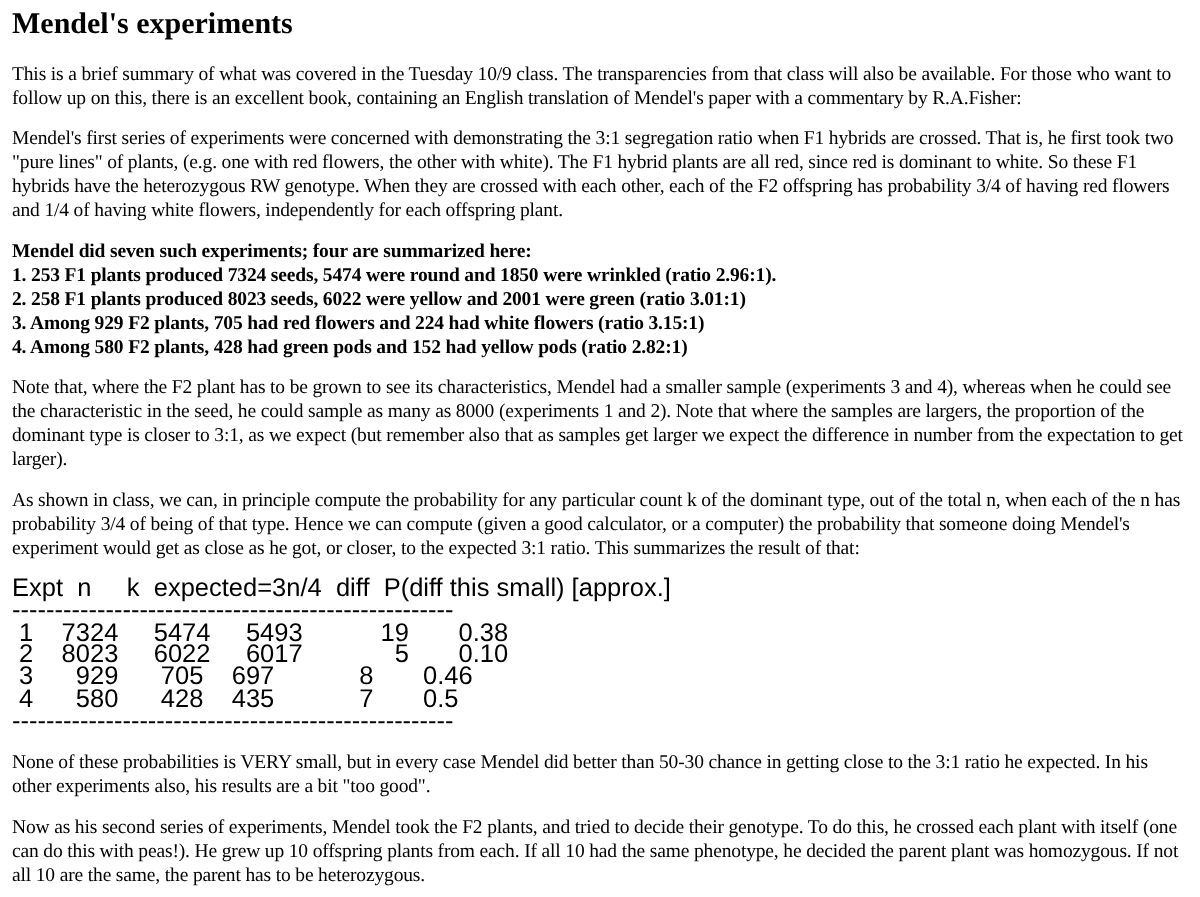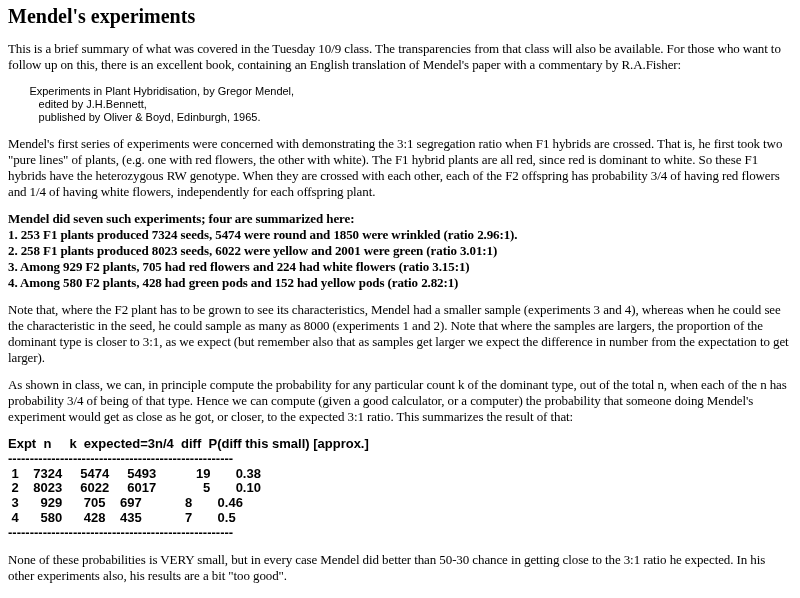--- a/index.html
+++ b/index.html
@@ -38,40 +38,36 @@
   }
   pre.cite {
     font-family: "Liberation Sans", sans-serif;
     font-size: 11px;
     line-height: 13px;
     letter-spacing: 0;
     margin: 12px 0;
   }
   pre.results {
     font-family: "Liberation Sans", sans-serif;
-    font-size: 13px;
+    font-size: 17px;
     line-height: 14.8px;
     letter-spacing: 0;
     margin: 12px 0 5px 0;
-    font-weight: bold;
   }
   b { font-weight: normal; }
 </style>
 </head>
 <body>
 
 <div class="content">
 
   <h1 class="page-title">Mendel's experiments</h1>
 
   <p class="para">This is a brief summary of what was covered in the Tuesday 10/9 class. The transparencies from that class will also be available. For those who want to follow up on this, there is an excellent book, containing an English translation of Mendel's paper with a commentary by R.A.Fisher:</p>
 
-  <pre class="cite">       Experiments in Plant Hybridisation, by Gregor Mendel,
-          edited by J.H.Bennett,
-          published by Oliver &amp; Boyd, Edinburgh, 1965.</pre>
 
   <p class="para"><span>Mendel's </span><b>first series of experiments</b><span> were concerned with demonstrating the 3:1 segregation ratio when F1 hybrids are crossed. That is, he first took two "pure lines" of plants, (e.g. one with red flowers, the other with white). The F1 hybrid plants are all red, since red is dominant to white. So these F1 hybrids have the heterozygous RW genotype. When they are crossed with each other, each of the F2 offspring has probability 3/4 of having red flowers and 1/4 of having white flowers, independently for each offspring plant.</span></p>
 
   <div class="linelist">Mendel did seven such experiments; four are summarized here:
 1. 253 F1 plants produced 7324 seeds, 5474 were round and 1850 were wrinkled (ratio 2.96:1).
 2. 258 F1 plants produced 8023 seeds, 6022 were yellow and 2001 were green (ratio 3.01:1)
 3. Among 929 F2 plants, 705 had red flowers and 224 had white flowers (ratio 3.15:1)
 4. Among 580 F2 plants, 428 had green pods and 152 had yellow pods (ratio 2.82:1)</div>
 
   <p class="para">Note that, where the F2 plant has to be grown to see its characteristics, Mendel had a smaller sample (experiments 3 and 4), whereas when he could see the characteristic in the seed, he could sample as many as 8000 (experiments 1 and 2). Note that where the samples are largers, the proportion of the dominant type is closer to 3:1, as we expect (but remember also that as samples get larger we expect the difference in number from the expectation to get larger).</p>

